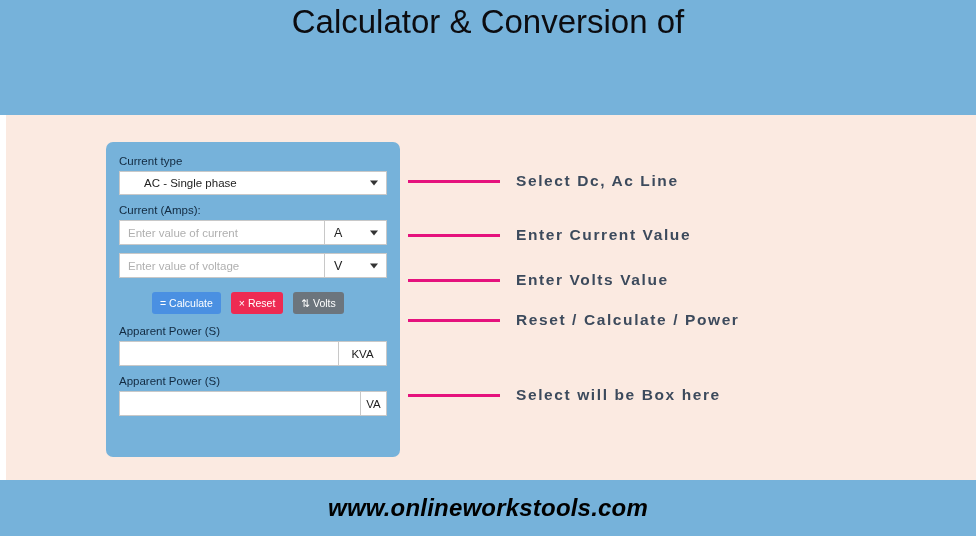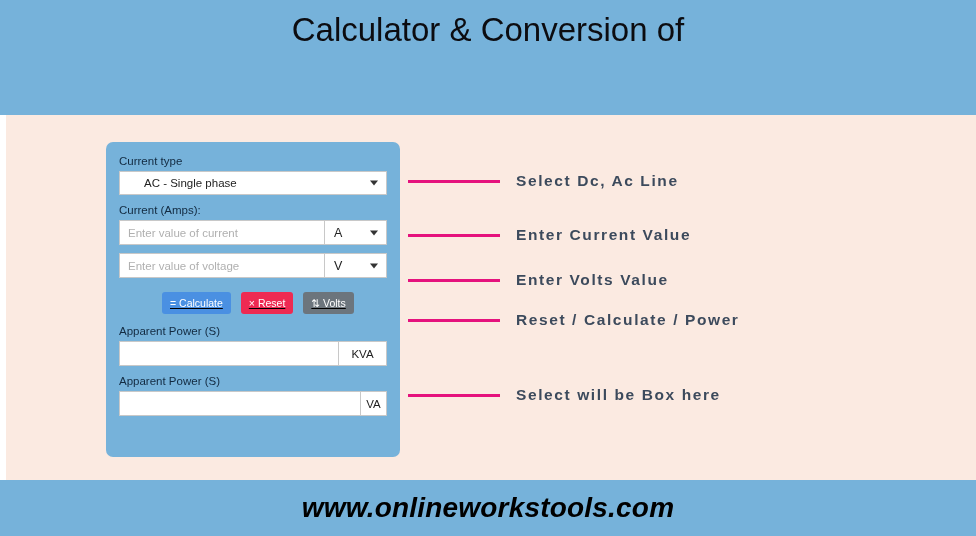--- a/index.html
+++ b/index.html
@@ -24,21 +24,20 @@
   #header-banner {
     position: absolute;
     left: 0; top: 0;
     width: 976px;
     height: 115px;
     background: #76b2da;
     display: flex;
     flex-direction: column;
     align-items: center;
     justify-content: flex-start;
-    padding-top: 8px;
     box-sizing: border-box;
   }
   #title-line-1 {
     font-size: 33px;
     font-weight: 400;
     color: #0c0c10;
     line-height: 44px;
     letter-spacing: 0px;
   }
   #title-line-2 {
@@ -159,22 +158,21 @@
     border: none;
     outline: none;
     background: transparent;
     min-width: 0;
   }
 
   
   #buttons-row {
     display: flex;
     gap: 10px;
-    margin: 14px 0 10px 43px;
-    text-decoration: underline;
+    margin: 14px 0 10px 33px;
   }
   .btn {
     border: none;
     border-radius: 3px;
     color: #ffffff;
     font-size: 10.5px;
     font-family: "Liberation Sans", sans-serif;
     padding: 5px 8px;
     line-height: 12px;
     cursor: pointer;
@@ -211,21 +209,21 @@
     position: absolute;
     left: 0; top: 480px;
     width: 976px;
     height: 56px;
     background: #76b2da;
     display: flex;
     align-items: center;
     justify-content: center;
   }
   #footer-text {
-    font-size: 28px;
+    font-size: 24px;
     font-weight: bold;
     font-style: italic;
     color: #000000;
     letter-spacing: 0.2px;
   }
 </style>
 </head>
 <body>
 
 <div id="page">

